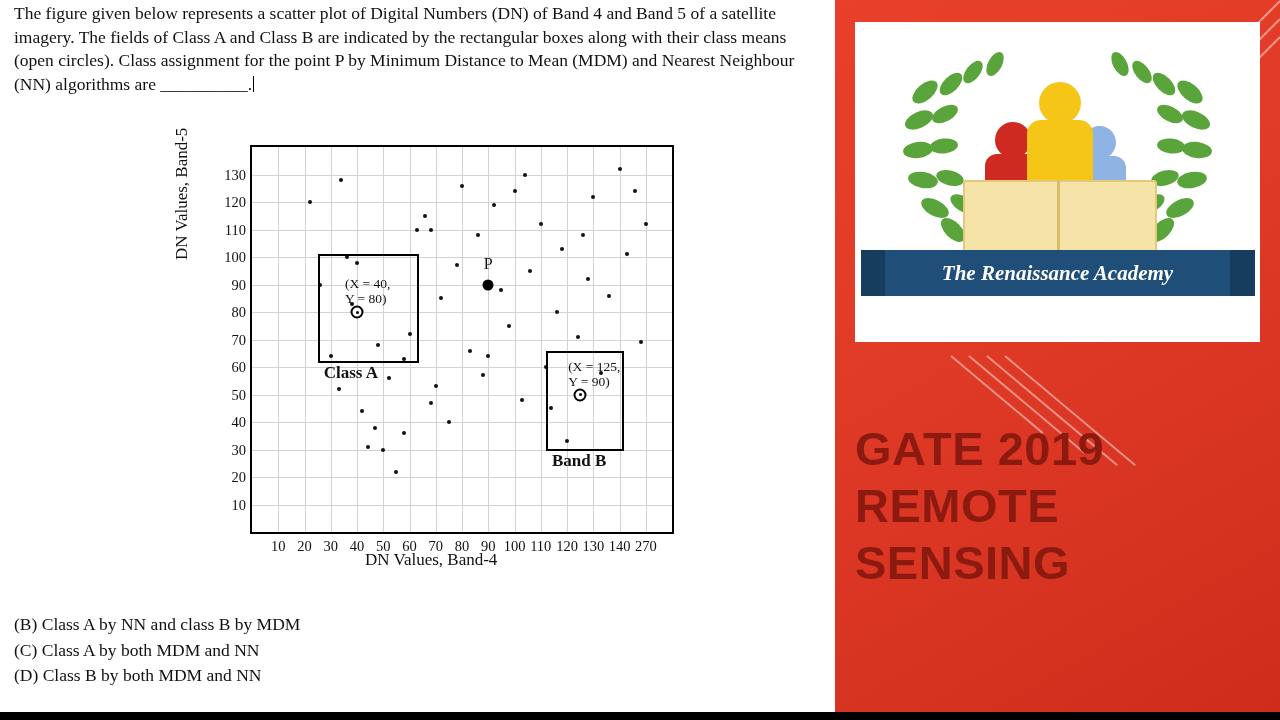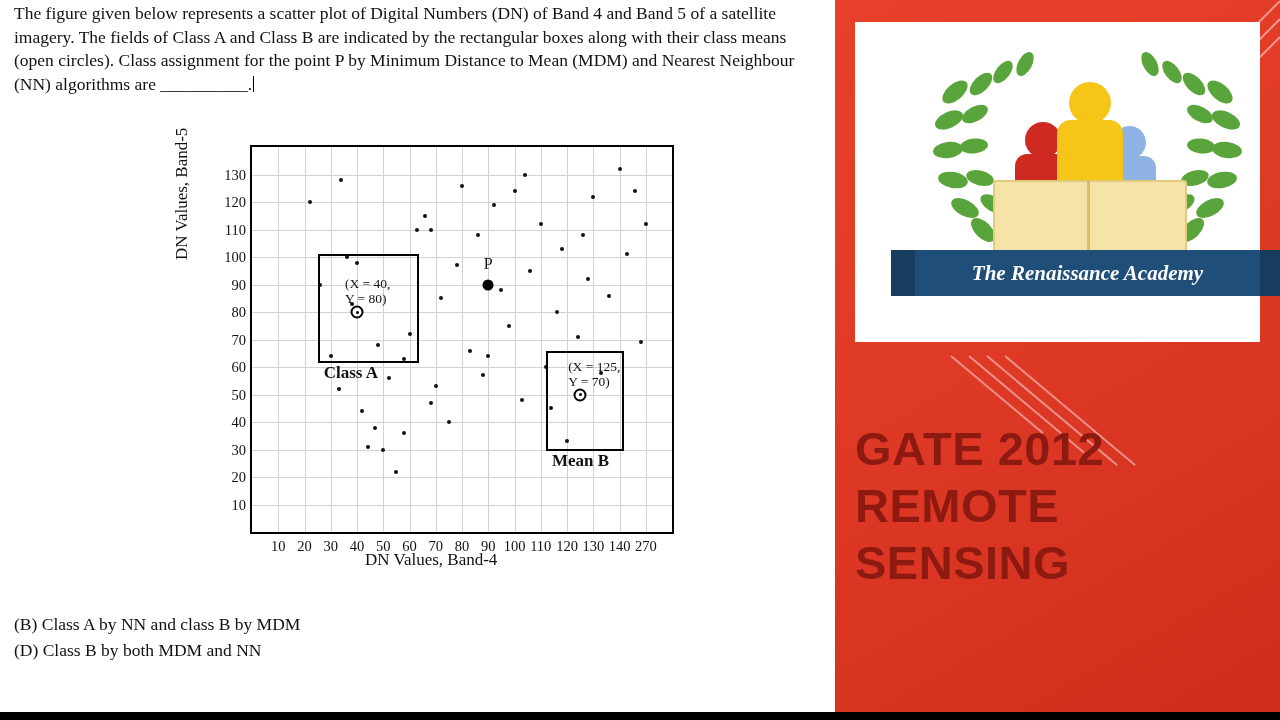--- a/index.html
+++ b/index.html
@@ -50,21 +50,21 @@
          background:linear-gradient(150deg,#e8402a 0%,#e03b27 40%,#cf2d1c 100%);overflow:hidden;}
   .diag{position:absolute;background:rgba(255,255,255,.45);height:2px;transform-origin:left center;}
   .logocard{position:absolute;left:20px;top:22px;width:405px;height:320px;background:#fff;}
   .gatetitle{position:absolute;left:20px;top:420px;width:410px;font-family:"Liberation Sans",sans-serif;
              font-weight:bold;font-size:47px;line-height:57px;color:#8c1a10;letter-spacing:.5px;}
 
   
   .bottombar{position:absolute;left:0;top:712px;width:1280px;height:8px;background:#000;}
 
   
-  .logo{position:absolute;inset:0;margin-left:30px;}
+  .logo{position:absolute;inset:0;}
   .ribbon{position:absolute;left:30px;top:228px;width:345px;height:46px;background:#1f4e79;}
   .ribbon .rt{position:absolute;inset:0;display:flex;align-items:center;justify-content:center;
       color:#fff;font-family:"Liberation Serif",serif;font-style:italic;font-weight:bold;font-size:21px;}
   .rtail{position:absolute;top:228px;width:30px;height:46px;background:#173d5e;}
   .book{position:absolute;left:108px;top:158px;width:190px;height:72px;background:#f6e3a8;
         border:2px solid #e2c97c;border-radius:3px;}
   .bookmid{position:absolute;left:202px;top:158px;width:3px;height:72px;background:#d9bd6a;}
   .person{position:absolute;border-radius:6px;}
   .phead{position:absolute;border-radius:50%;}
 </style>
@@ -201,33 +201,34 @@
           </div>
         <div id="classes">
             <div class="classbox" style="left: 65.625px; top: 107.25px; width: 97.125px; height: 104.5px;"></div>
             <div class="meanmark" style="left: 105px; top: 165px;"></div>
             <div class="meantxt" style="left: 93px; top: 129px;">(X = 40,
 Y = 80)</div>
             <div class="classname" style="left: 71.625px; top: 215.75px;">Class A</div>
             <div class="classbox" style="left: 294px; top: 203.5px; width: 73.5px; height: 96.25px;"></div>
             <div class="meanmark" style="left: 328.125px; top: 247.5px;"></div>
             <div class="meantxt" style="left: 316.125px; top: 211.5px;">(X = 125,
-Y = 70)</div>
-            <div class="classname" style="left: 300px; top: 303.75px;">Mean B</div>
+Y = 90)</div>
+            <div class="classname" style="left: 300px; top: 303.75px;">Band B</div>
           </div>
         <div id="hl">
             <div class="bigpt" style="left: 236.25px; top: 137.5px;"></div>
             <div class="plabel" style="left: 236.25px; top: 125.5px;">P</div>
           </div>
       </div>
       <div class="xlabel">DN Values, Band-4</div>
     </div>
 
     <div class="options">
       <div>(B) Class A by NN and class B by MDM</div>
+      <div>(C) Class A by both MDM and NN</div>
       <div>(D) Class B by both MDM and NN</div>
     </div>
   </div>
 
   <div class="right">
     <div class="diag" style="left:445px;top:0px;width:120px;transform:rotate(135deg);"></div>
     <div class="diag" style="left:445px;top:18px;width:120px;transform:rotate(135deg);"></div>
     <div class="diag" style="left:445px;top:36px;width:90px;transform:rotate(135deg);"></div>
     <div class="diag" style="left:170px;top:355px;width:170px;transform:rotate(40deg);"></div>
     <div class="diag" style="left:152px;top:355px;width:170px;transform:rotate(40deg);"></div>
@@ -288,17 +289,17 @@
 
         
         <div class="rtail" style="left:6px;"></div>
         <div class="rtail" style="left:370px;"></div>
         <div class="ribbon">
           <div class="rt">The Renaissance Academy</div>
         </div>
       </div>
     </div>
 
-    <div class="gatetitle">GATE 2012 REMOTE SENSING</div>
+    <div class="gatetitle">GATE 2019 REMOTE SENSING</div>
   </div>
 
   <div class="bottombar"></div>
 </div>
 
 </body></html>

